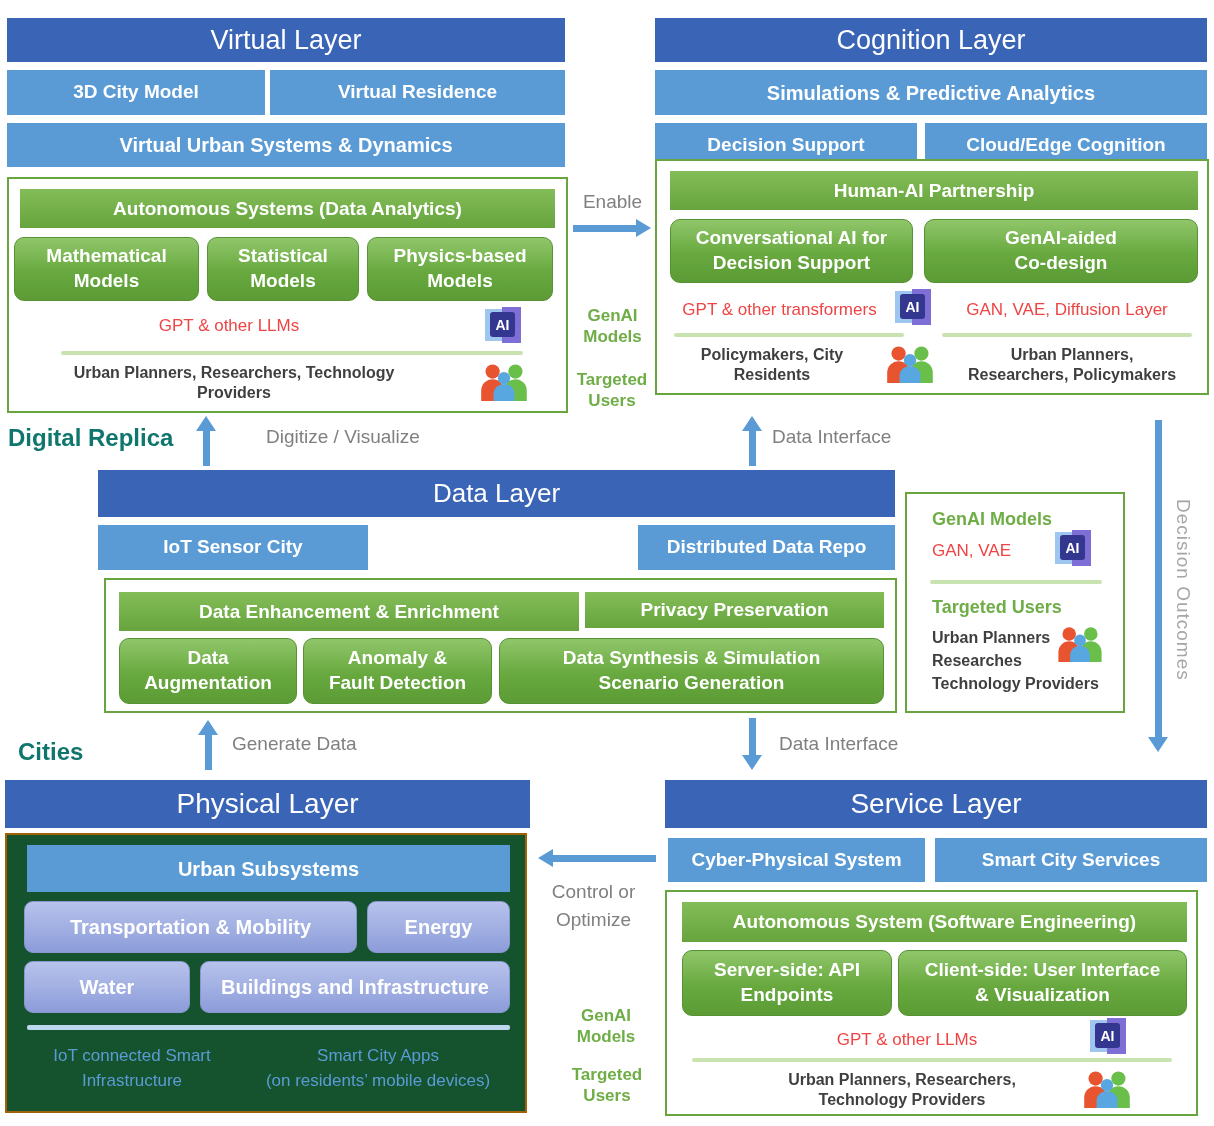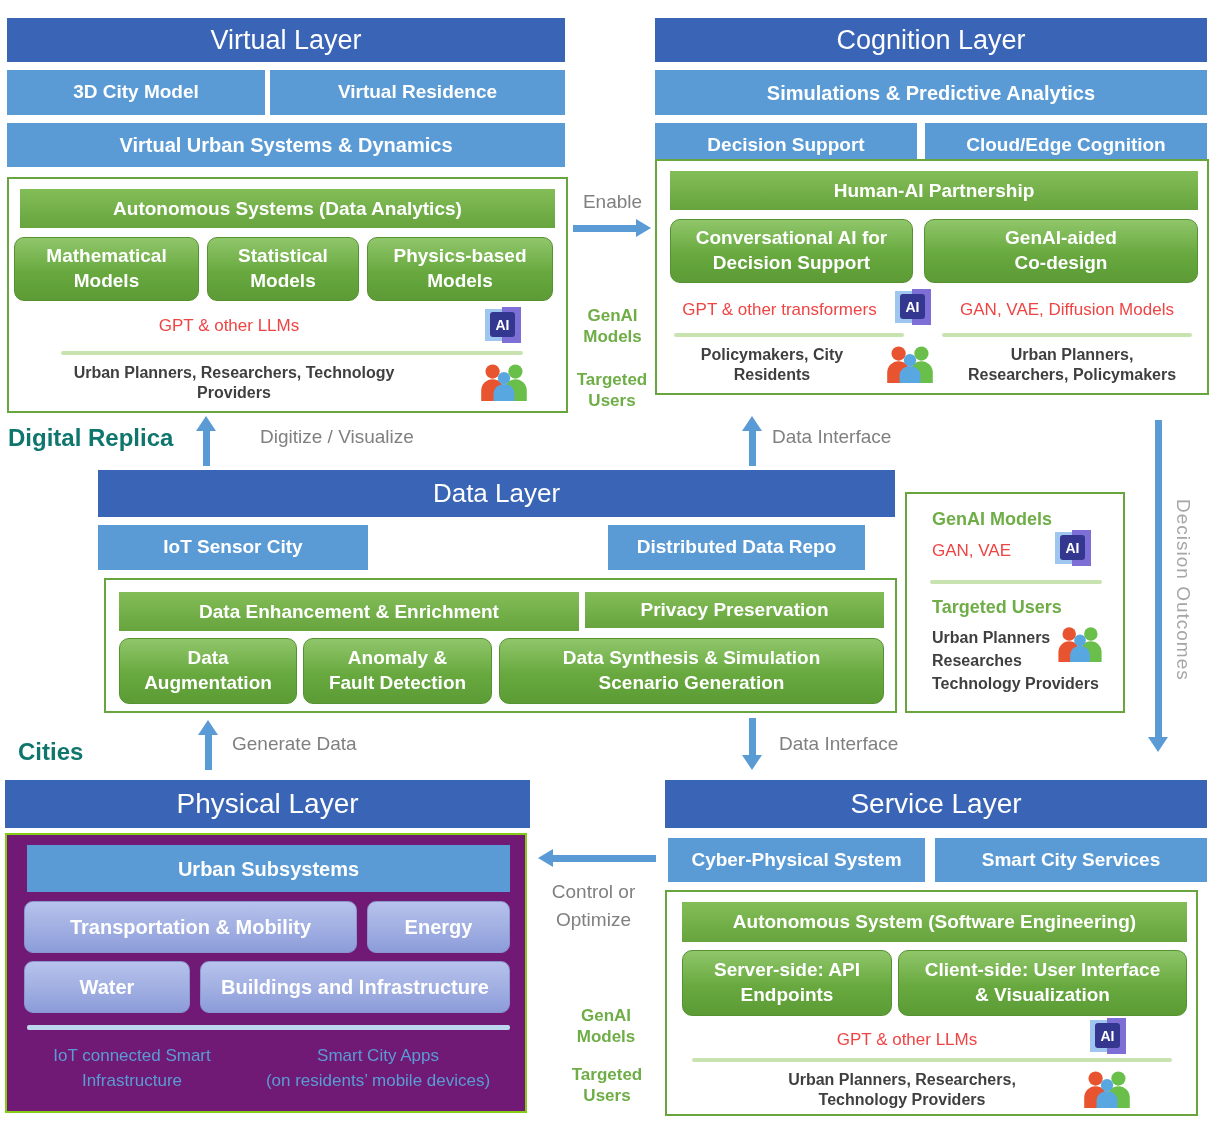--- a/index.html
+++ b/index.html
@@ -5,21 +5,21 @@
   html,body{margin:0;padding:0;background:#fff;}
   .canvas{position:relative;width:1214px;height:1126px;background:#fff;
           font-family:"Liberation Sans",sans-serif;overflow:hidden;}
   .abs{position:absolute;box-sizing:border-box;}
   .ctr{display:flex;align-items:center;justify-content:center;text-align:center;}
   .prewrap{white-space:pre-line;}
 
   .hdr-dark{background:#3a64b5;color:#fff;font-size:27px;font-weight:400;}
   .box-blue{background:#5b9bd5;color:#fff;font-weight:bold;font-size:19px;line-height:1.2;}
   .panel-green{border:2px solid #68a53e;background:#fff;}
-  .panel-blue{border:2px solid #84cc16;background:#701a75;}
+  .panel-blue{border:2px solid #a16207;background:#14532d;}
   .hdr-green{background:linear-gradient(#83bd58,#67a43d);color:#fff;font-weight:bold;font-size:19px;}
   .pill-green{background:linear-gradient(#90c66a,#68a93f 55%,#5c9b35);border:1px solid #559231;
               border-radius:10px;color:#fff;font-weight:bold;font-size:19px;line-height:1.3;}
   .pill-lav{background:linear-gradient(#b7c3ec,#8c9cd9);border:1px solid #8a97cf;
             border-radius:9px;color:#fff;font-weight:bold;font-size:20px;}
   .gray-label{color:#808080;font-size:19px;}
   .gray-title{color:#0f766e;font-size:24px;font-weight:bold;}
   .green-label{color:#6fad47;font-weight:bold;font-size:17px;line-height:1.25;}
   .plain-text{color:#ef4444;font-size:17px;line-height:1.3;}
   .users-text{color:#3f3f3f;font-size:16px;line-height:1.25;font-weight:bold;}
@@ -115,21 +115,21 @@
     <div class="abs pill-green ctr prewrap" style="left:13px;top:58px;width:243px;height:64px;">Conversational AI for
 Decision Support</div>
     <div class="abs pill-green ctr prewrap" style="left:267px;top:58px;width:274px;height:64px;">GenAI-aided
 Co-design</div>
     <div class="abs plain-text ctr" style="left:10px;top:135px;width:225px;height:28px;">GPT &amp; other transformers</div>
     <div class="abs ai-icon" style="left:238px;top:128px;">
       <div class="half-l"></div>
         <div class="half-r"></div>
       <span class="core">AI</span>
     </div>
-    <div class="abs plain-text ctr" style="left:285px;top:135px;width:250px;height:28px;">GAN, VAE, Diffusion Models</div>
+    <div class="abs plain-text ctr" style="left:285px;top:135px;width:250px;height:28px;">GAN, VAE, Diffusion Layer</div>
     <div class="abs div-green" style="left:17px;top:172px;width:230px;height:4px;"></div>
     <div class="abs div-green" style="left:285px;top:172px;width:250px;height:4px;"></div>
     <div class="abs users-text ctr prewrap" style="left:25px;top:182px;width:180px;height:44px;">Policymakers, City
 Residents</div>
     <div class="abs" style="left:228px;top:184px;width:50px;height:38px;">
       <svg viewBox="0 0 50 40" width="50" height="38">
         <g fill="#e8542f">
             <circle cx="13" cy="9" r="7.5"></circle>
             <path d="M1 40 v-11 a12 12 0 0 1 24 0 v11 z"></path>
           </g>
@@ -145,30 +145,30 @@
     </div>
     <div class="abs users-text ctr prewrap" style="left:295px;top:182px;width:240px;height:44px;">Urban Planners,
 Researchers, Policymakers</div>
   </div>
 
   <div class="abs gray-title" style="left:8px;top:424px;">Digital Replica</div>
   <div class="abs arr-up" style="left:196px;top:416px;width:20px;height:50px;">
     <div class="head"></div>
       <div class="tail"></div>
   </div>
-  <div class="abs gray-label" style="left:260px;top:426px;">Digitize / Visualize</div>
+  <div class="abs gray-label" style="left:266px;top:426px;">Digitize / Visualize</div>
   <div class="abs arr-up" style="left:742px;top:416px;width:20px;height:50px;">
     <div class="head"></div>
       <div class="tail"></div>
   </div>
   <div class="abs gray-label" style="left:772px;top:426px;">Data Interface</div>
 
   <div class="abs hdr-dark ctr" style="left:98px;top:470px;width:797px;height:47px;font-size:26px;">Data Layer</div>
   <div class="abs box-blue ctr" style="left:98px;top:525px;width:270px;height:45px;">IoT Sensor City</div>
-  <div class="abs box-blue ctr" style="left:608px;top:525px;width:257px;height:45px;">Distributed Data Repo</div>
+  <div class="abs box-blue ctr" style="left:638px;top:525px;width:257px;height:45px;">Distributed Data Repo</div>
 
   <div class="abs panel-green" style="left:104px;top:578px;width:793px;height:135px;">
     <div class="abs hdr-green ctr" style="left:13px;top:12px;width:460px;height:39px;">Data Enhancement &amp; Enrichment</div>
     <div class="abs hdr-green ctr" style="left:479px;top:12px;width:299px;height:36px;text-align:right;">Privacy Preservation</div>
     <div class="abs pill-green ctr prewrap" style="left:13px;top:58px;width:178px;height:66px;">Data
 Augmentation</div>
     <div class="abs pill-green ctr prewrap" style="left:197px;top:58px;width:189px;height:66px;">Anomaly &amp;
 Fault Detection</div>
     <div class="abs pill-green ctr prewrap" style="left:393px;top:58px;width:385px;height:66px;">Data Synthesis &amp; Simulation
 Scenario Generation</div>

